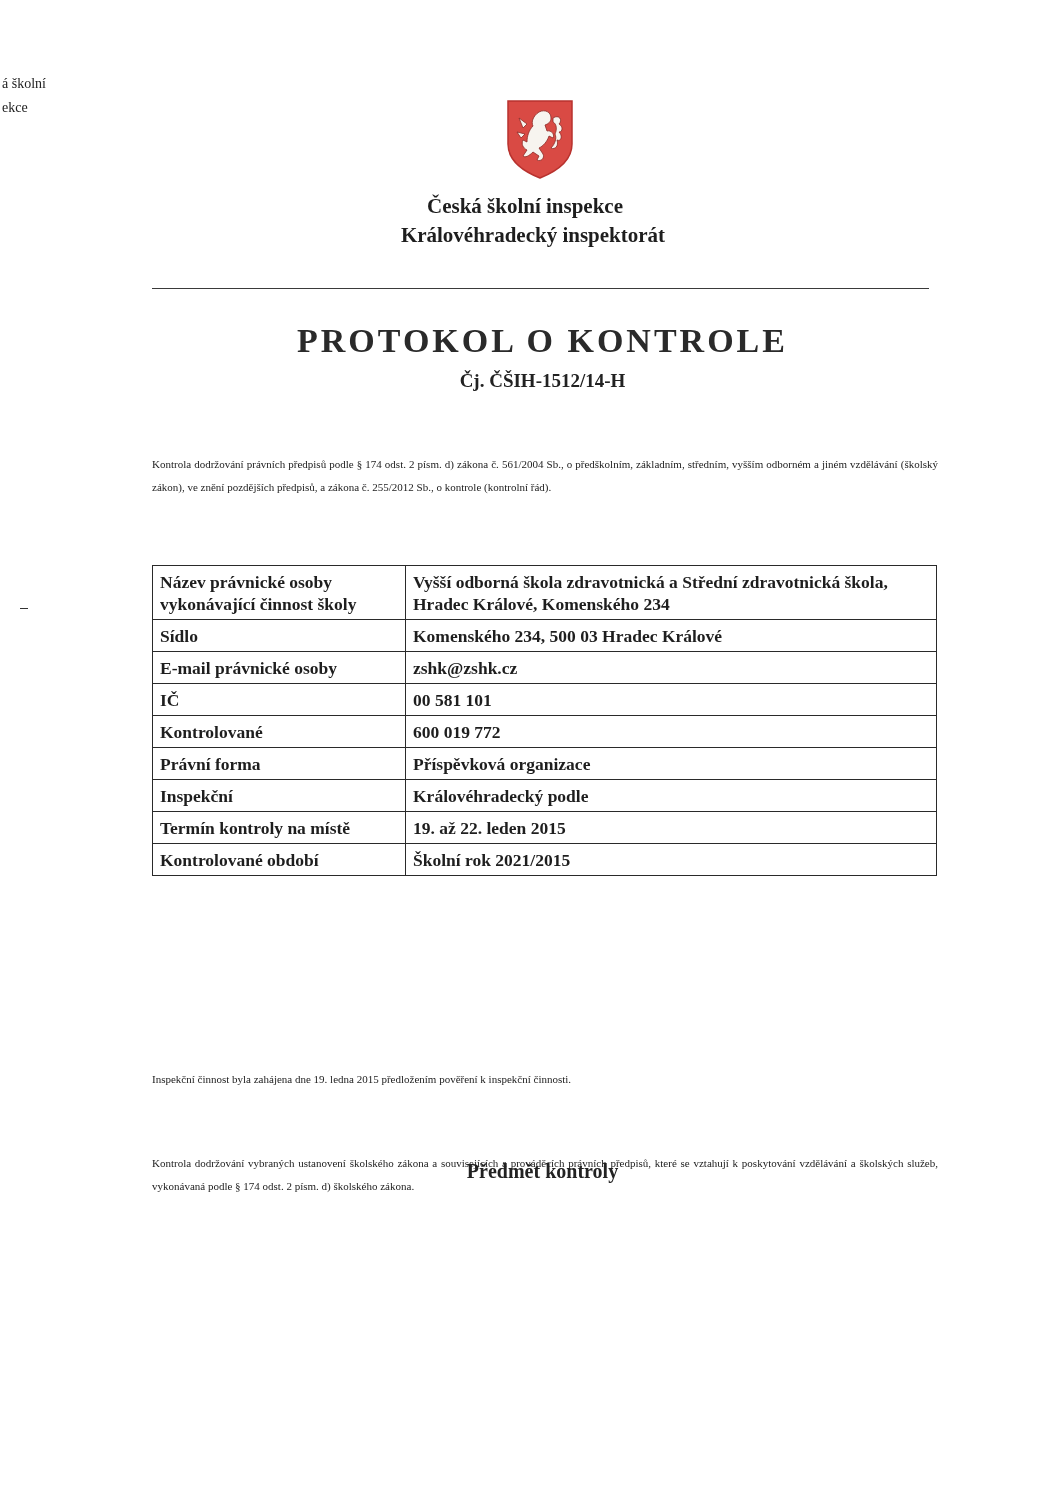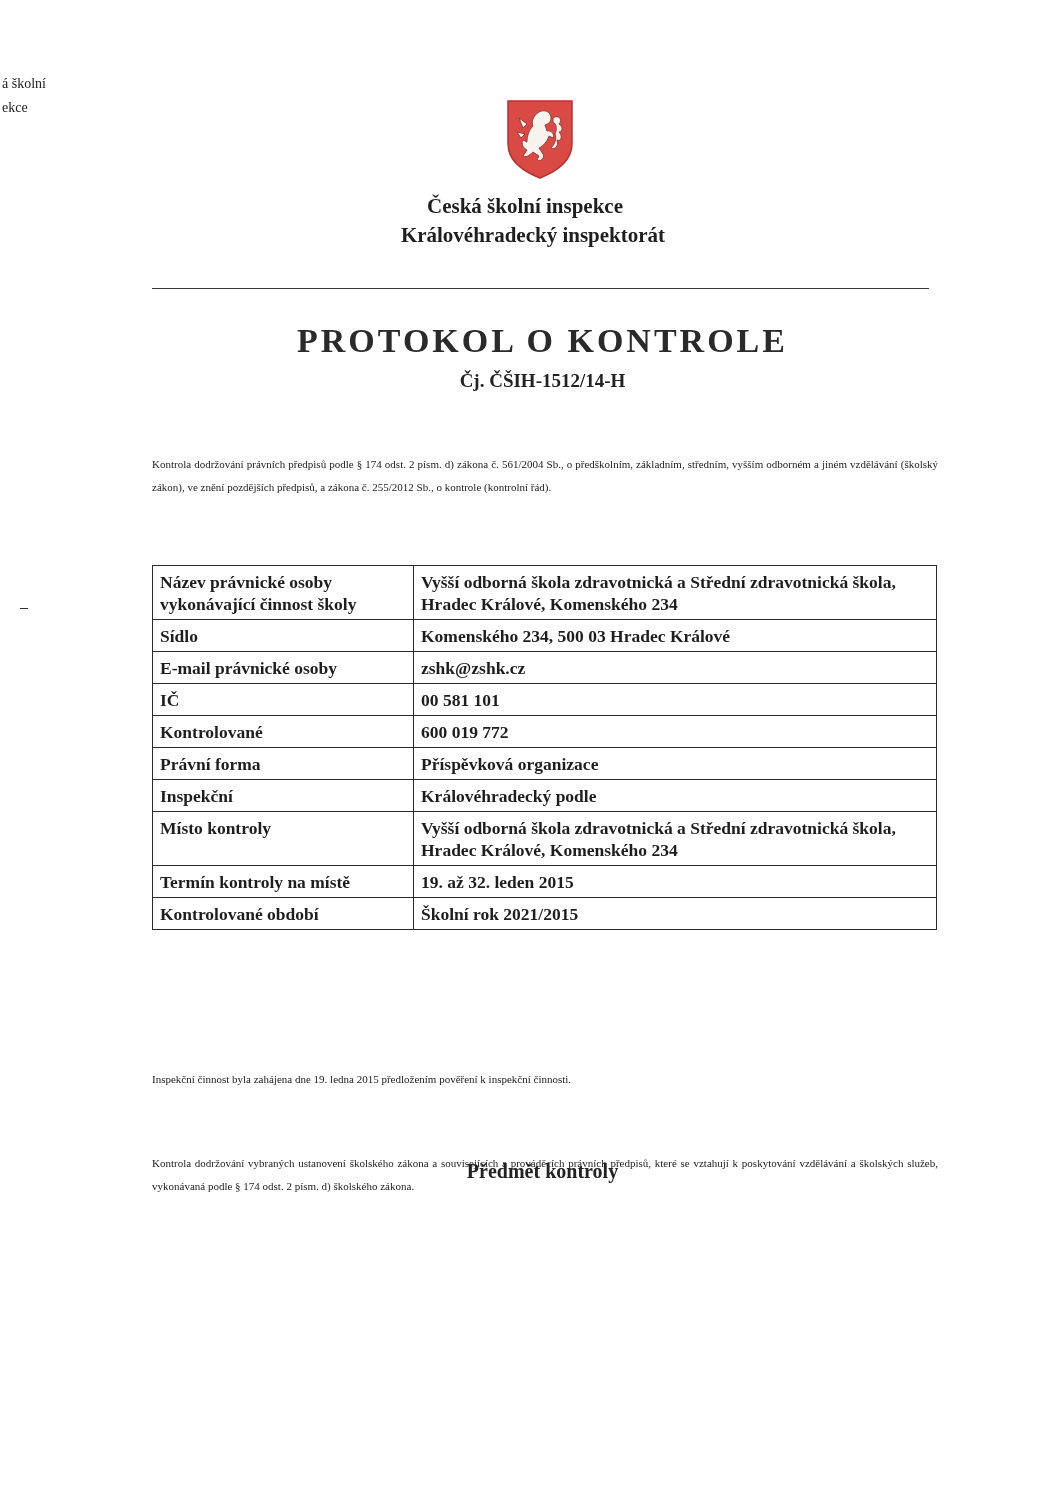--- a/index.html
+++ b/index.html
@@ -14,21 +14,21 @@
   .rule { position: absolute; left: 152px; top: 288px; width: 777px; height: 1px; background: #3a3a3a; }
   .title { position: absolute; top: 322px; left: 0; width: 1085px; text-align: center; font-weight: bold;
            font-size: 34px; letter-spacing: 3px; color: #2a2a2a; }
   .refno { position: absolute; top: 370px; left: 0; width: 1085px; text-align: center; font-weight: bold; font-size: 19px; color: #222; }
   .para { position: absolute; left: 152px; width: 786px; font-size: 11px; line-height: 23px; text-align: justify; color: #222; }
   .para.p1 { top: 453px; }
   .para.p2 { top: 1068px; }
   .para.p3 { top: 1152px; }
   table.info { position: absolute; left: 152px; top: 565px; width: 785px; border-collapse: collapse;
                font-weight: bold; font-size: 17.5px; color: #1e1e1e; }
-  table.info td { border: 1.3px solid #2a2a2a; padding: 5px 13px 4px 7px; line-height: 22px; vertical-align: top; }
+  table.info td { border: 1.3px solid #2a2a2a; padding: 5px 5px 4px 7px; line-height: 22px; vertical-align: top; }
   table.info td.k { width: 240px; }
   .section-heading { position: absolute; top: 1160px; left: 0; width: 1085px; text-align: center; font-weight: bold; font-size: 20px; color: #222; }
 </style>
 </head>
 <body>
 
 <div class="edge-text">
   <div>á školní</div>
   <div>ekce</div>
 </div>
@@ -77,26 +77,22 @@
       </tr>
       <tr>
         <td class="k">Právní forma</td>
         <td>Příspěvková organizace</td>
       </tr>
       <tr>
         <td class="k">Inspekční</td>
         <td>Královéhradecký podle</td>
       </tr>
       <tr>
-        <td class="k">Místo kontroly</td>
-        <td>Vyšší odborná škola zdravotnická a Střední zdravotnická škola, Hradec Králové, Komenského 234</td>
-      </tr>
-      <tr>
         <td class="k">Termín kontroly na místě</td>
-        <td>19. až 32. leden 2015</td>
+        <td>19. až 22. leden 2015</td>
       </tr>
       <tr>
         <td class="k">Kontrolované období</td>
         <td>Školní rok 2021/2015</td>
       </tr>
     </tbody>
 </table>
 
 <div class="para p2">Inspekční činnost byla zahájena dne 19. ledna 2015 předložením pověření k inspekční činnosti.</div>
 

